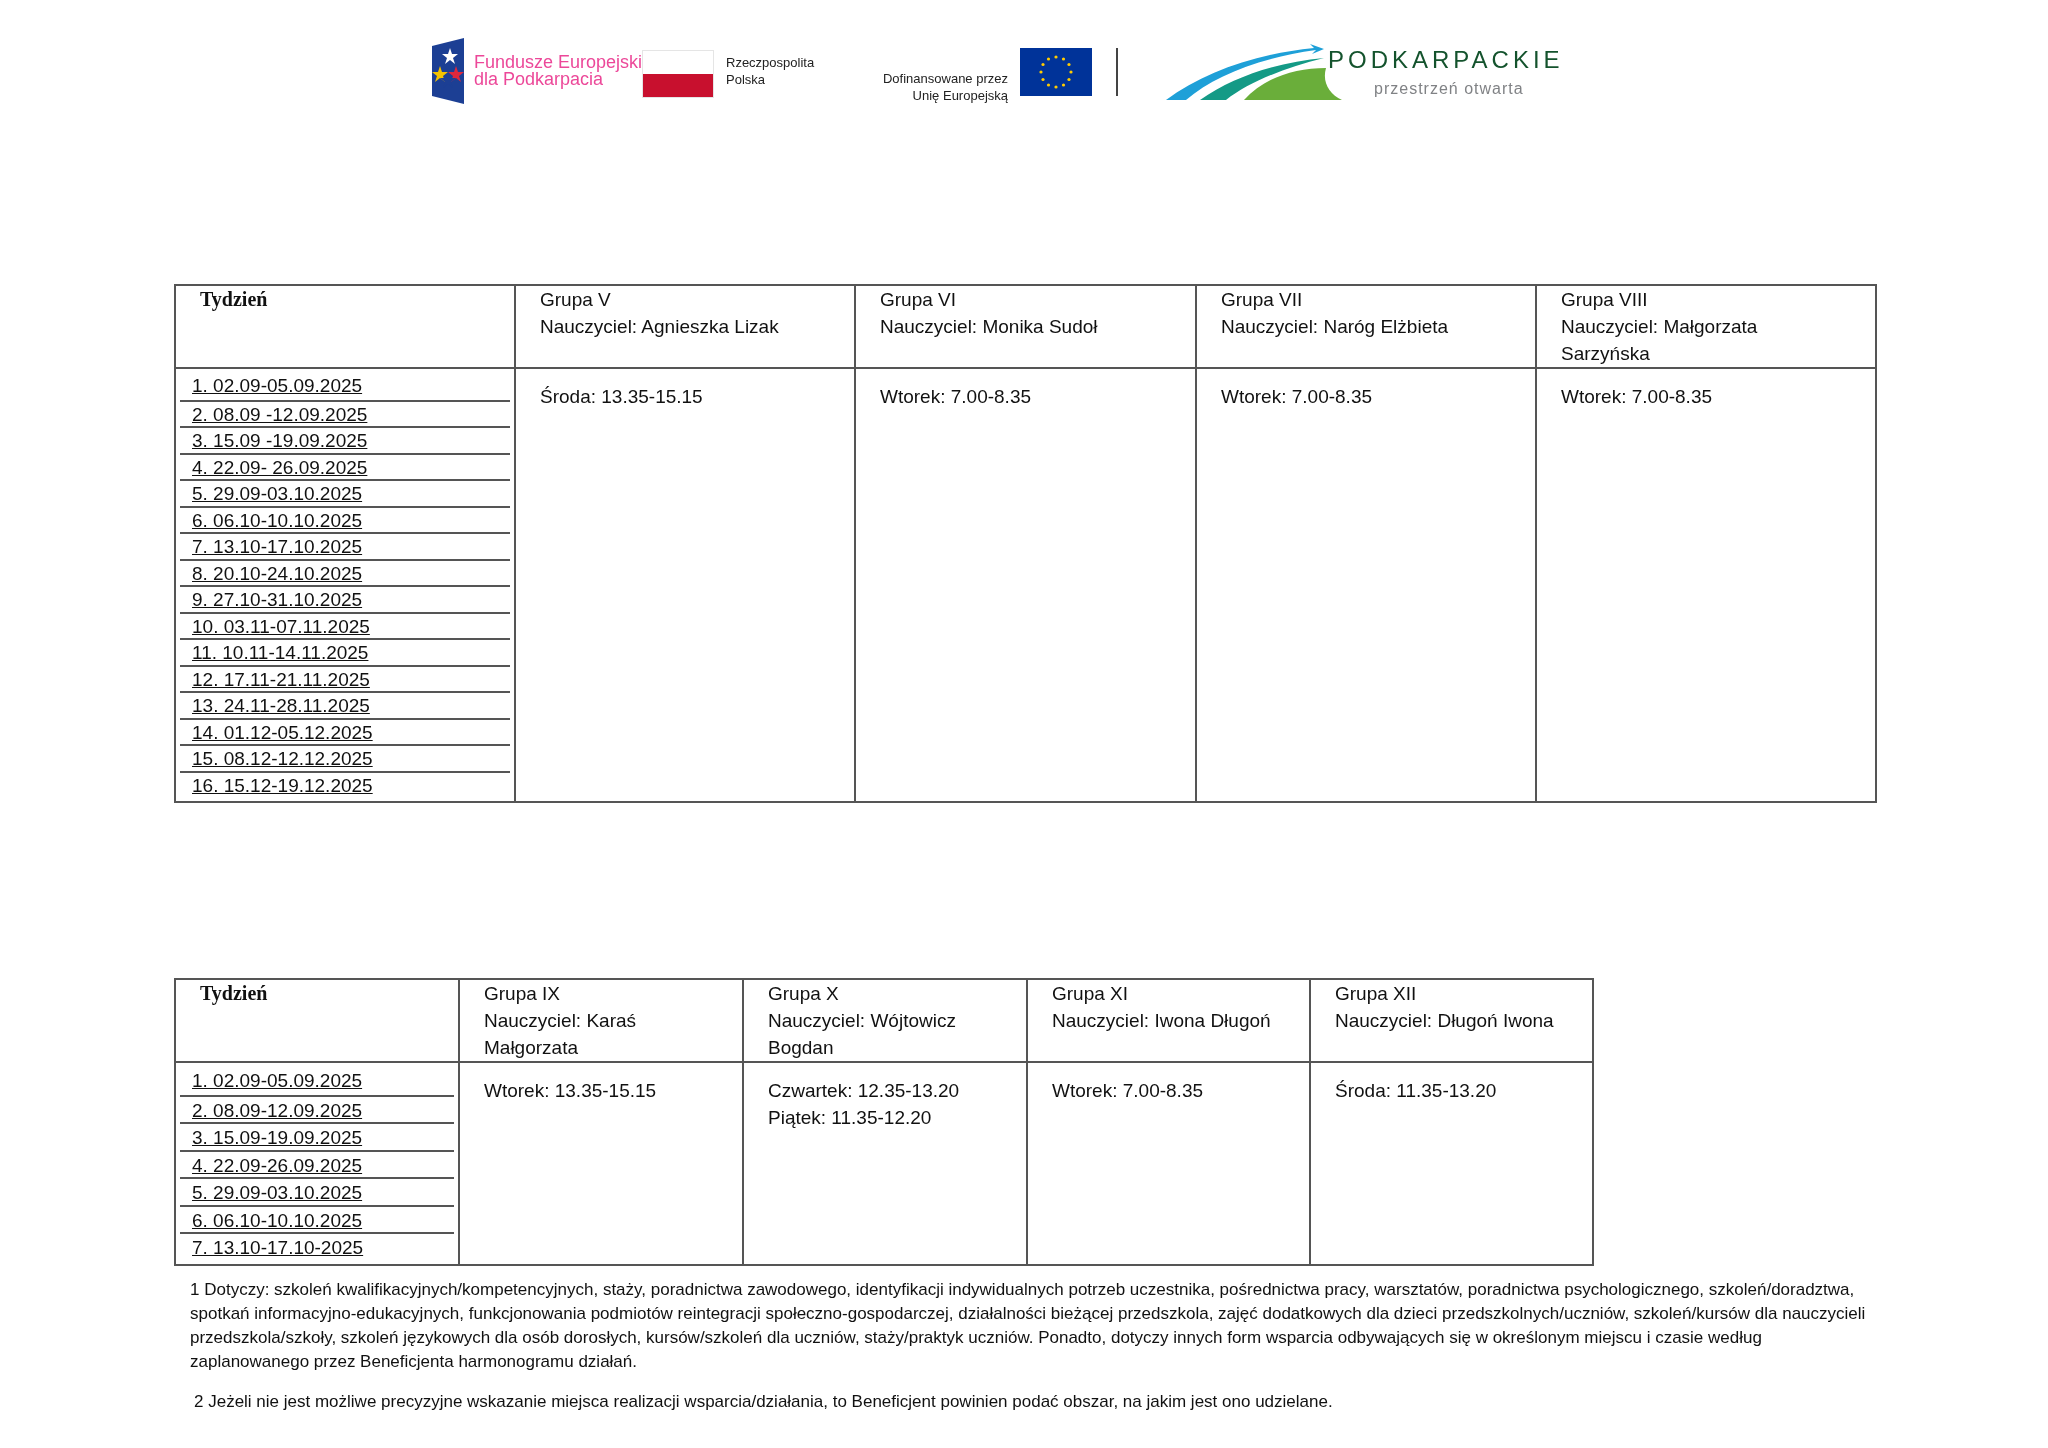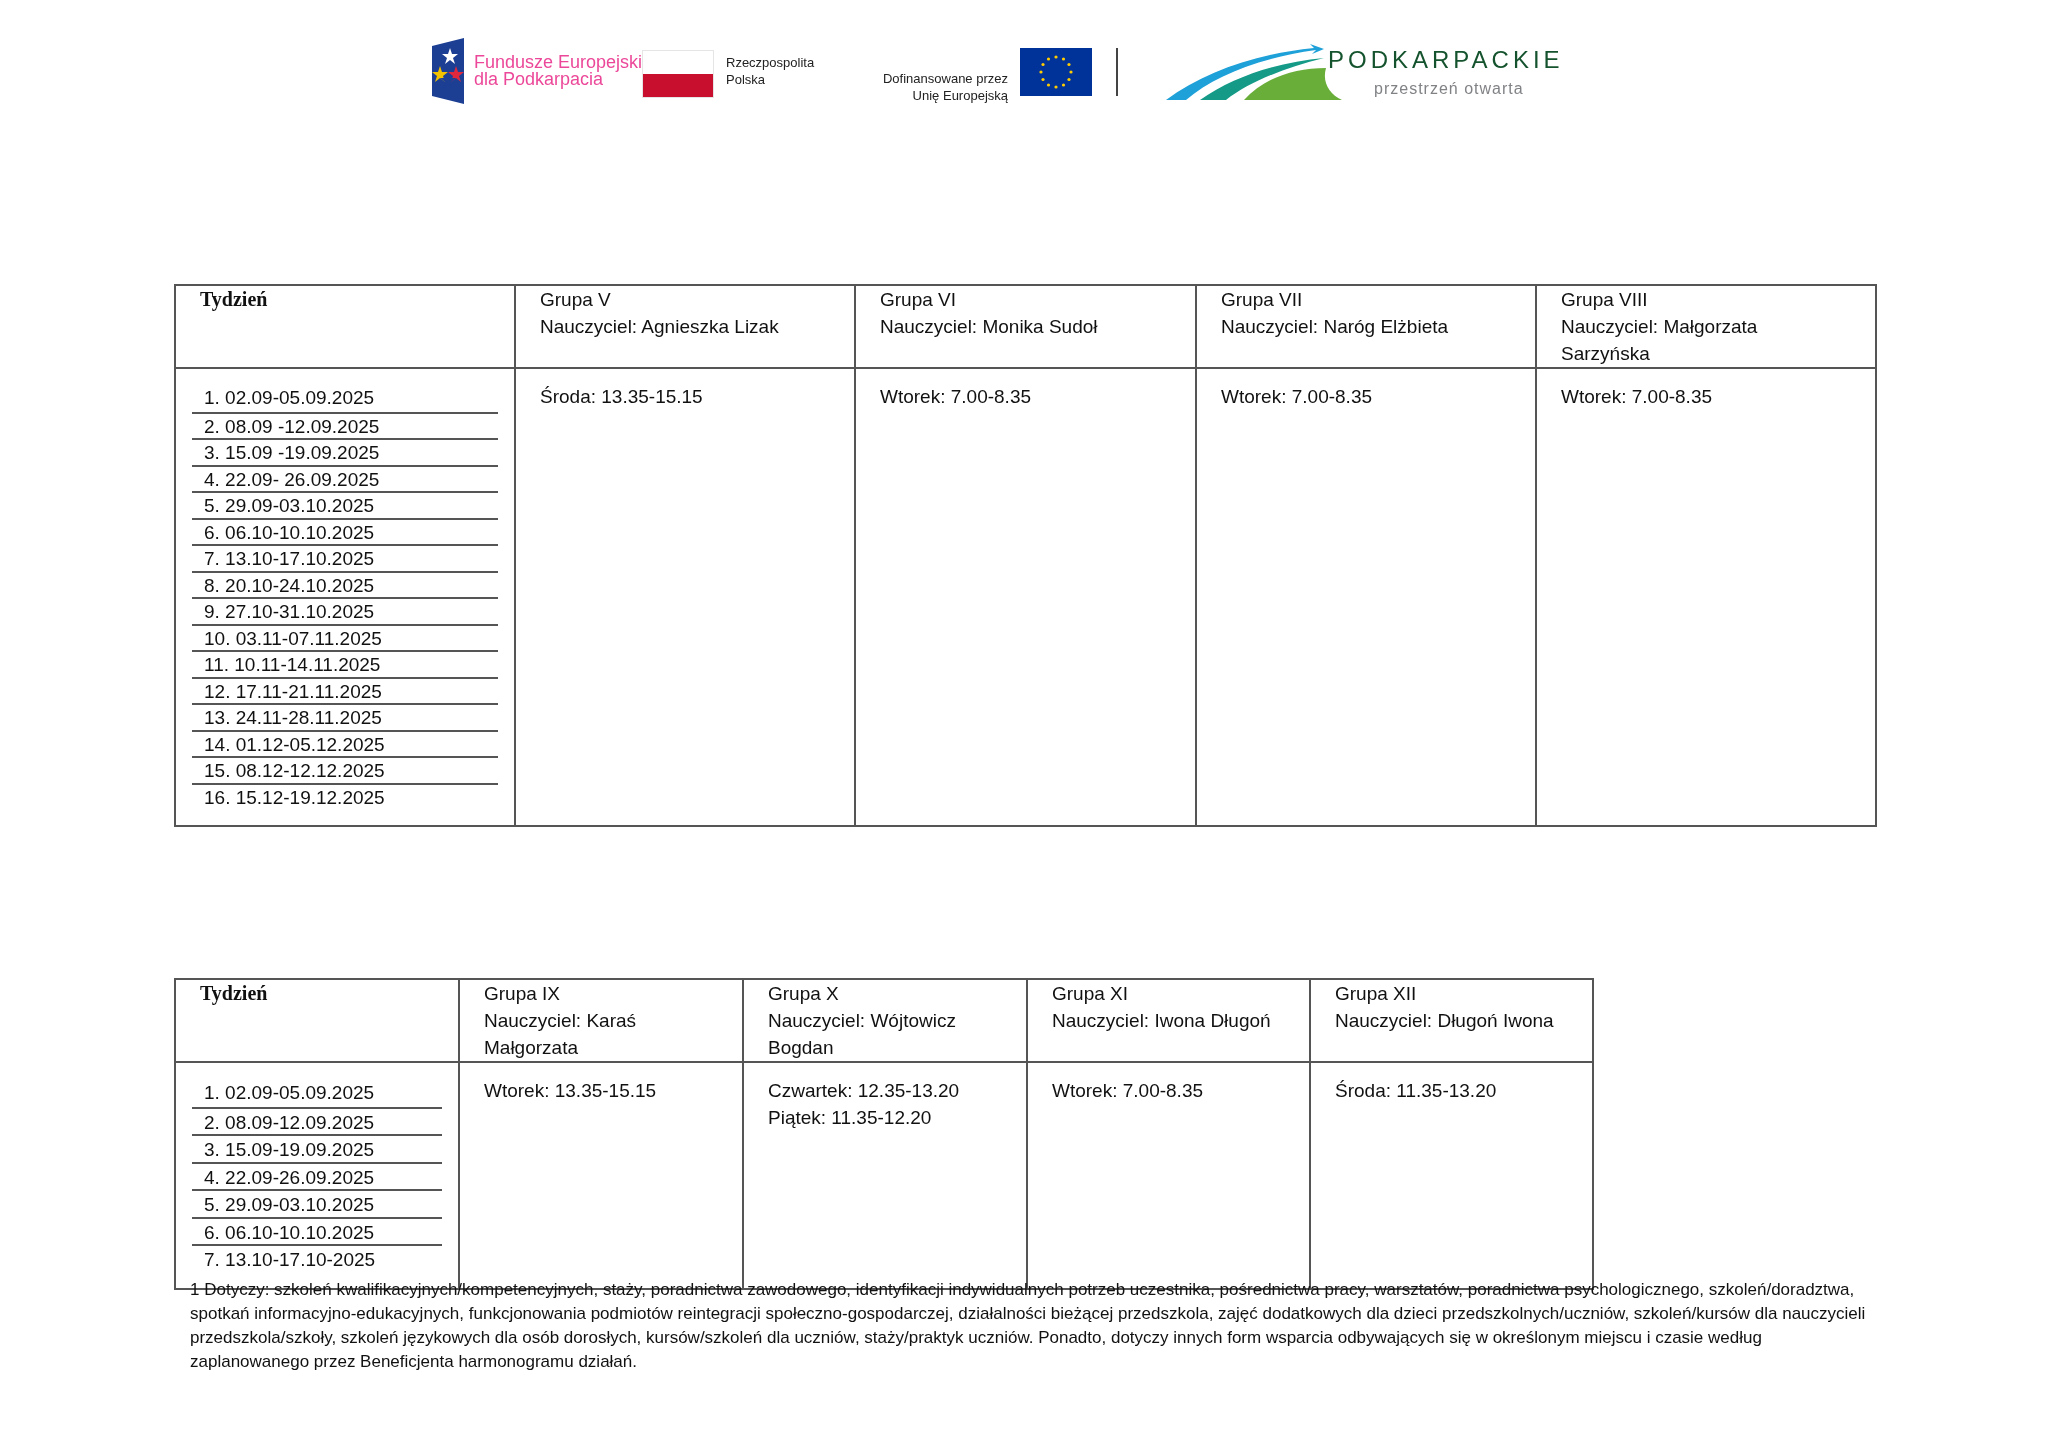--- a/index.html
+++ b/index.html
@@ -23,21 +23,21 @@
 
   
   table.sched { position: absolute; border-collapse: collapse; table-layout: fixed; }
   table.sched td { border: 2px solid #555; vertical-align: top; padding: 0 24px; }
   .t1 { left: 174px; top: 284px; width: 1701px; }
   .t2 { left: 174px; top: 978px; width: 1418px; }
   .hdr td { height: 78px; padding-top: 4px; padding-bottom: 0; }
   .hdr .wk { font-family: "Liberation Serif", "DejaVu Serif", serif; font-weight: bold; font-size: 20px; line-height: 26px; }
   .hdr .grp { font-weight: normal; font-size: 19px; line-height: 27px; }
   .hdr .grp div { white-space: normal; }
-  .weekcell { padding: 16px !important; }
+  .weekcell { padding: 4px !important; text-decoration: underline; }
   .weeklist { margin: 0; padding: 0; list-style: none; }
   .weeklist li { height: 26.5px; line-height: 26px; font-size: 19px; padding-left: 12px; border-top: 2px solid #555; box-sizing: border-box; }
   .weeklist li:first-child { border-top: none; }
   .t2 .weeklist li { height: 27.5px; line-height: 27px; }
   .slot { font-size: 19px; line-height: 27px; padding-top: 14px !important; }
   .slot div { white-space: nowrap; }
 
   
   .foot { position: absolute; left: 174px; top: 1262px; width: 1720px; font-size: 17px; line-height: 24px; color: #111; }
   .foot p { margin: 16px; }
@@ -216,13 +216,14 @@
         </td>
     <td class="slot" id="t2g3">
           <div>Środa: 11.35-13.20</div>
         </td>
   </tr>
 </tbody>
   </table>
 
 <div class="foot">
   <p>1 Dotyczy: szkoleń kwalifikacyjnych/kompetencyjnych, staży, poradnictwa zawodowego, identyfikacji indywidualnych potrzeb uczestnika, pośrednictwa pracy, warsztatów, poradnictwa psychologicznego, szkoleń/doradztwa, spotkań informacyjno-edukacyjnych, funkcjonowania podmiotów reintegracji społeczno-gospodarczej, działalności bieżącej przedszkola, zajęć dodatkowych dla dzieci przedszkolnych/uczniów, szkoleń/kursów dla nauczycieli przedszkola/szkoły, szkoleń językowych dla osób dorosłych, kursów/szkoleń dla uczniów, staży/praktyk uczniów. Ponadto, dotyczy innych form wsparcia odbywających się w określonym miejscu i czasie według zaplanowanego przez Beneficjenta harmonogramu działań.</p>
+  <p class="n2">2 Jeżeli nie jest możliwe precyzyjne wskazanie miejsca realizacji wsparcia/działania, to Beneficjent powinien podać obszar, na jakim jest ono udzielane.</p>
 </div>
 
 </body></html>

